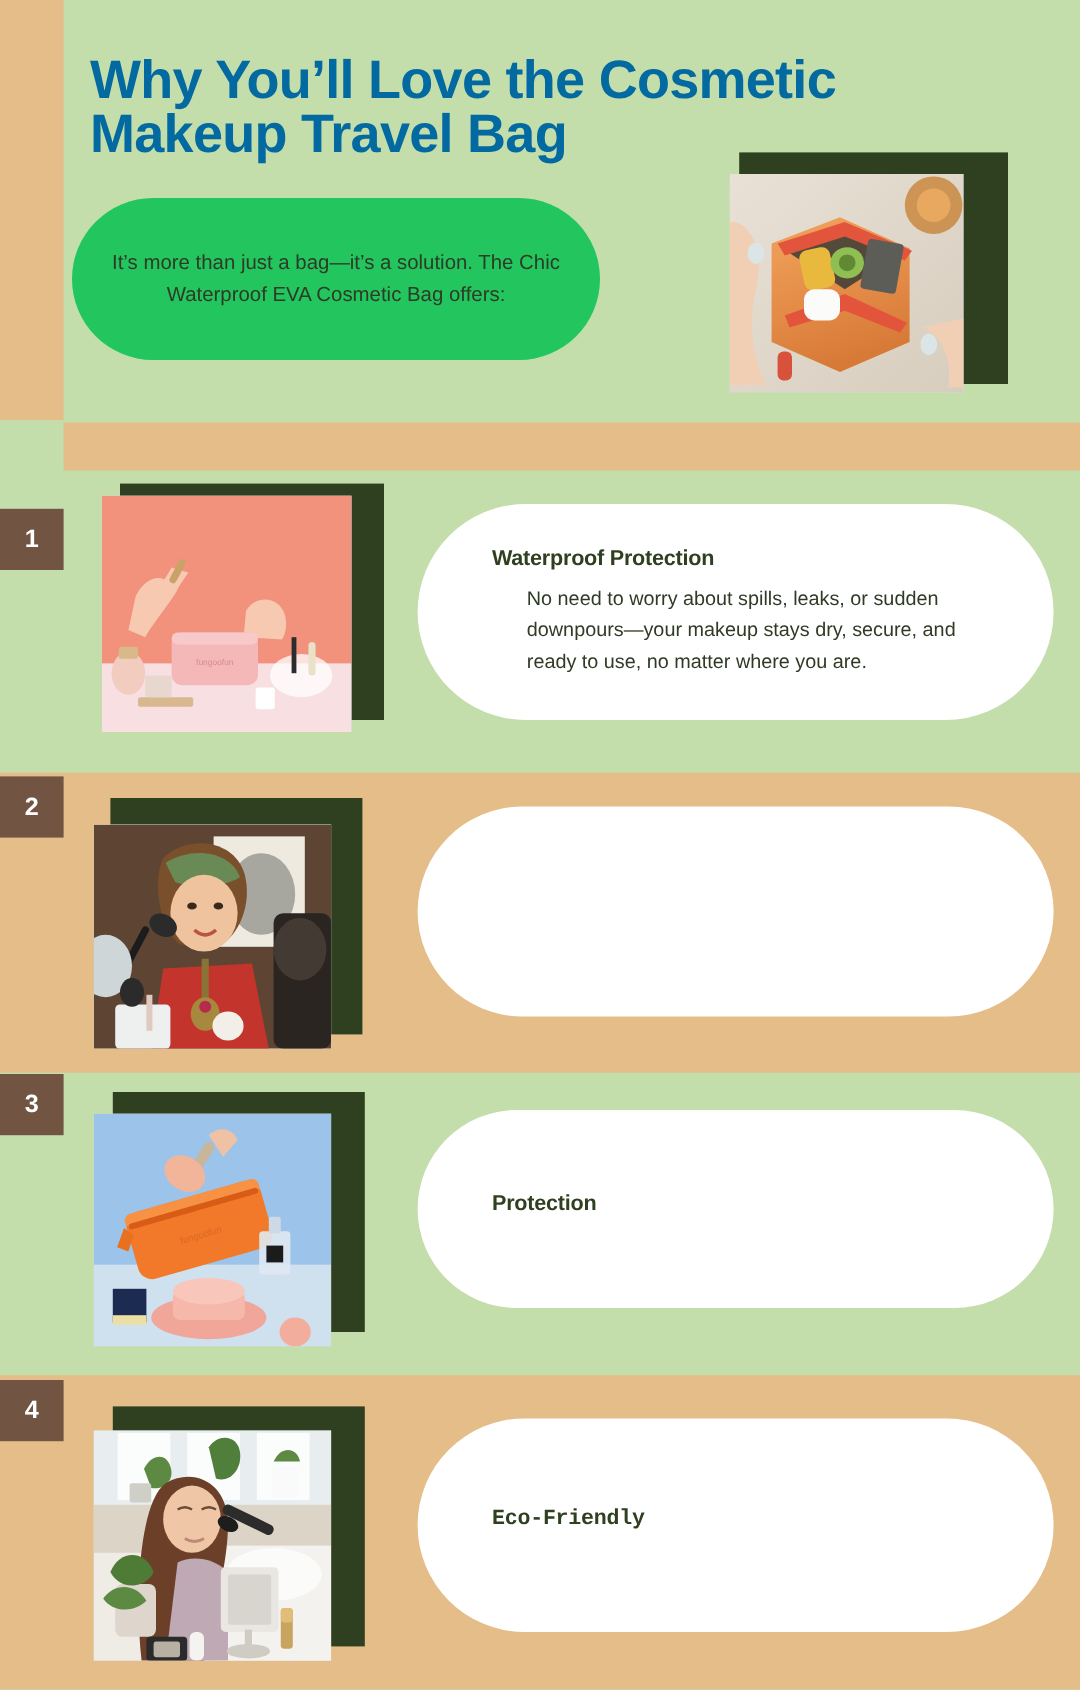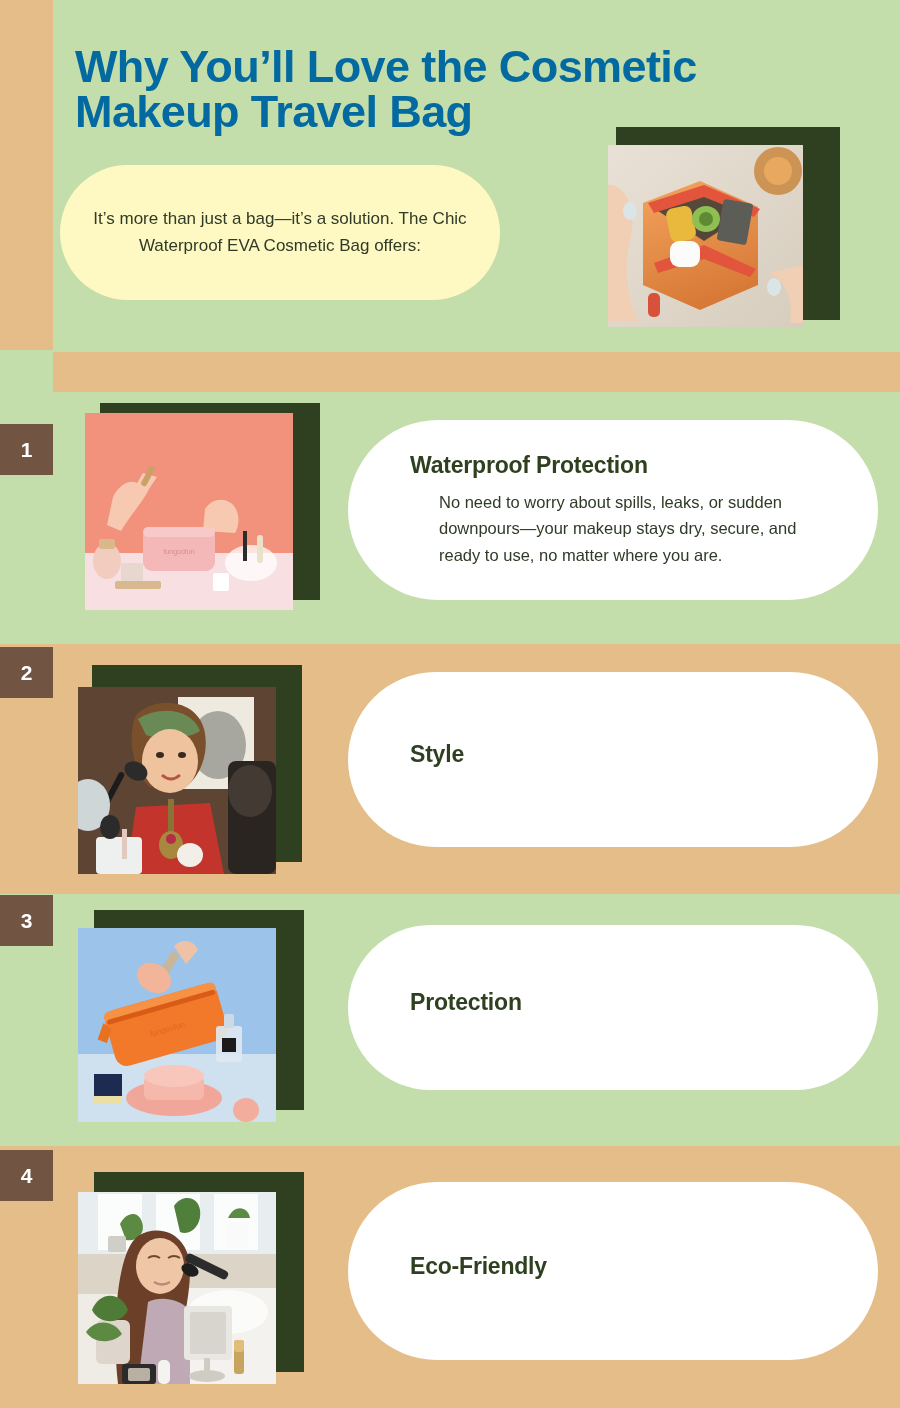--- a/index.html
+++ b/index.html
@@ -19,21 +19,21 @@
 
   
   .header { position:absolute; left:0; top:0; width:900px; height:352px; background:#c3ddab; }
   .title {
     position:absolute; left:75px; top:44px; width:760px;
     color:#0369a1; font-size:45px; line-height:1.0; font-weight:700;
     letter-spacing:-0.6px;
   }
   .intro-bubble {
     position:absolute; left:60px; top:165px; width:440px; height:135px;
-    background:#fef9c3; border-radius:70px;
+    background:#22c55e; border-radius:70px;
     display:flex; align-items:center; justify-content:center;
   }
   .intro-text {
     width:385px; text-align:center; color:#2f3b27;
     font-size:17px; line-height:1.55;
   }
 
   
   .frame { position:absolute; }
   .frame .backplate { position:absolute; background:#2e401f; }
@@ -56,21 +56,21 @@
     font-size:21px; font-weight:700;
   }
 
   
   .pill {
     position:absolute; background:#ffffff; border-radius:110px;
     display:flex; flex-direction:column; justify-content:center;
   }
   .pill-inner { padding:0 62px; }
   .pill h2 {
-    color:#2f4020; font-size:23px; font-weight:700;
+    color:#2f4020; font-size:18px; font-weight:700;
     letter-spacing:-0.2px; margin-bottom:10px;
   }
   .pill p {
     color:#2f3b27; font-size:16.5px; line-height:1.58;margin-left:29px;
   }
 
   .sec-frame { position:absolute; }
 </style>
 </head>
 <body>
@@ -189,21 +189,20 @@
       <rect x="18" y="150" width="46" height="37" rx="4" fill="#eef0ef"></rect>
       <ellipse cx="32" cy="140" rx="10" ry="12" fill="#2b2b2b"></ellipse>
       <rect x="44" y="142" width="5" height="30" fill="#e2c9bf"></rect>
       <ellipse cx="112" cy="168" rx="13" ry="12" fill="#f2efe8"></ellipse>
     </svg>
   </div>
 </div>
 
 <div class="pill" style="left:348px; top:672px; width:530px; height:175px;">
   <div class="pill-inner">
-    <h2>Style</h2>
   </div>
 </div>
 
 <div class="badge" style="top:895px;">3</div>
 
 <div class="frame sec-frame" style="left:78px; top:910px; width:226px; height:212px;">
   <div class="backplate" style="left:16px; top:0; width:210px; height:200px;"></div>
   <div class="photo" style="left:0; top:18px; width:198px; height:194px;">
     <svg viewBox="0 0 198 194" preserveAspectRatio="xMidYMid slice" aria-hidden="true">
       <rect width="198" height="126" fill="#9cc3ea"></rect>
@@ -273,17 +272,17 @@
       <path d="M8 140 C18 126 36 128 44 142 C34 152 16 152 8 140 Z" fill="#5d8a43"></path>
       <rect x="80" y="168" width="12" height="24" rx="5" fill="#f5f3ef"></rect>
       <rect x="156" y="148" width="10" height="34" rx="3" fill="#c9a45e"></rect>
       <rect x="156" y="148" width="10" height="12" rx="3" fill="#e0bd78"></rect>
       <rect x="44" y="172" width="34" height="20" rx="3" fill="#2b2b2b"></rect>
       <rect x="50" y="176" width="22" height="13" rx="2" fill="#b9b0a4"></rect>
     </svg>
   </div>
 </div>
 
-<div class="pill" style="left:348px; top:1182px; width:530px; height:178px;">
+<div class="pill" style="left:348px; top:1182px; width:530px; height:178px;font-family:Liberation Mono, monospace;">
   <div class="pill-inner">
     <h2>Eco-Friendly</h2>
   </div>
 </div>
 
 </body></html>

